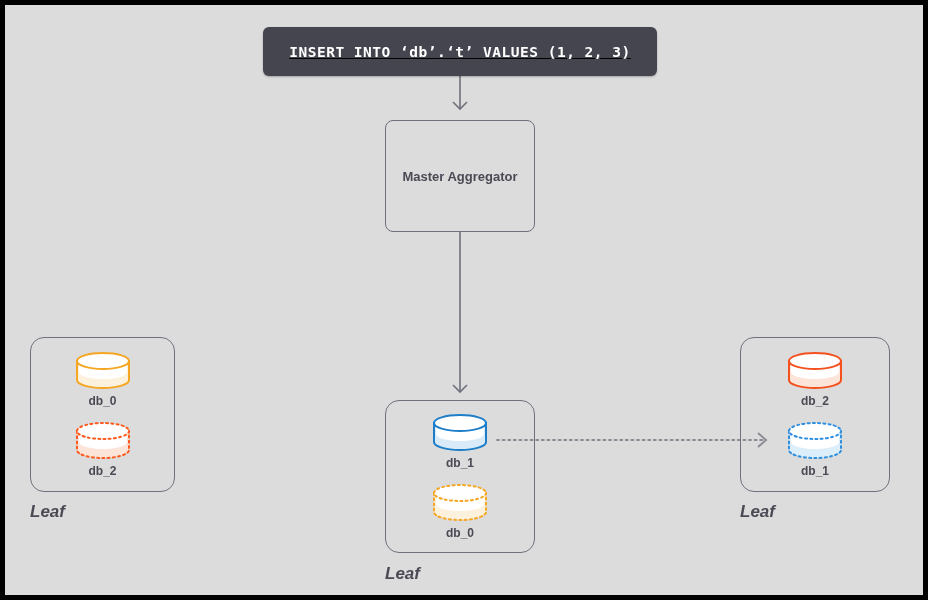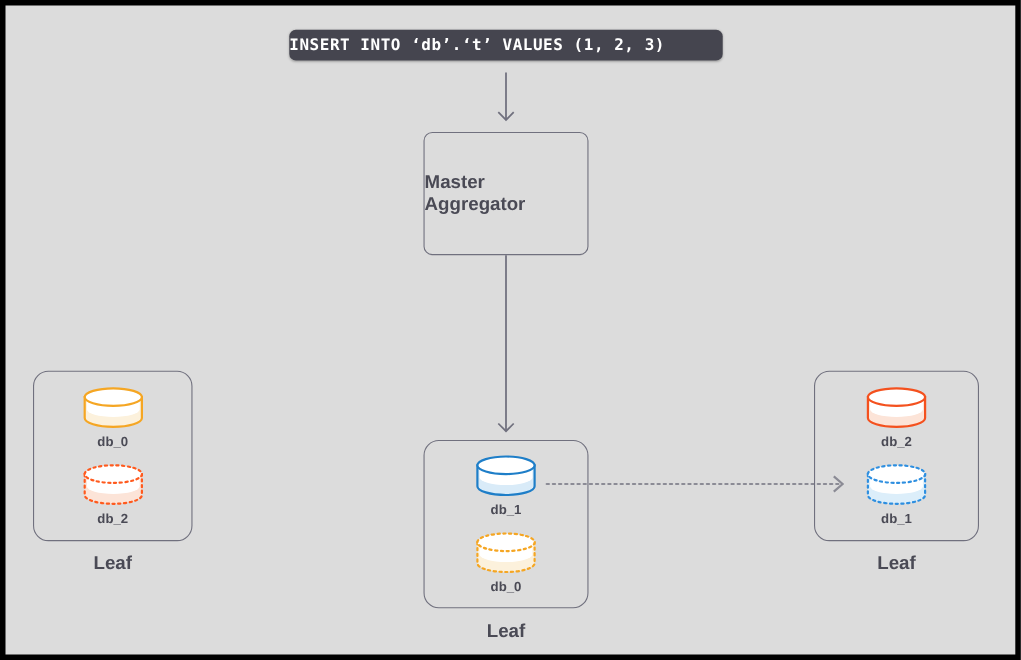--- a/index.html
+++ b/index.html
@@ -20,26 +20,27 @@
 
   
   .arrows { position: absolute; left: 0; top: 0; pointer-events: none; }
   .arrows line, .arrows polyline { fill: none; stroke: var(--arrow, #70707E); stroke-width: 1.6; }
   .dotted-arrow line, .dotted-arrow polyline { stroke: var(--dotted_arrow, #8B8B95); stroke-width: 2; }
   .dotted-arrow line { stroke-dasharray: 2 3.6; stroke-linecap: round; }
 
   
   .query-box {
     position: absolute;
-    left: 258px; top: 22px; width: 394px; height: 28px;
+    left: 258px; top: 22px; width: 394px; height: 49px;
     box-sizing: border-box;
     background: var(--query_bg, #45454F);
     border-radius: 6px;
-    display: flex; align-items: center; justify-content: flex-start;
+    display: flex; align-items: center; justify-content: center;
     box-shadow: 0 1px 2px rgba(0,0,0,0.25);
+    text-decoration: underline;
   }
   .query-box span {
     font-family: "DejaVu Sans Mono", monospace;
     font-weight: bold;
     font-size: 14.5px;
     letter-spacing: 0.5px;
     color: var(--query_text, #fff);
     white-space: nowrap;
   }
 
@@ -49,21 +50,21 @@
     box-sizing: border-box;
     border: 1.6px solid var(--node_border, #70707E);
     border-radius: 8px;
     background: transparent;
   }
   .master {
     left: 380px; top: 115px; width: 150px; height: 112px;
     display: flex; align-items: center; justify-content: center;
   }
   .master span {
-    font-size: 17px; font-weight: 600;
+    font-size: 13px; font-weight: 600;
     color: var(--text, #4A4A55);
   }
   .leaf {
     display: flex; flex-direction: column;
     align-items: center; justify-content: center;
     gap: 13px;
     border-radius: 14px;
   }
   .leaf-left  { left: 25px;  top: 332px; width: 145px; height: 155px; }
   .leaf-center{ left: 380px; top: 395px; width: 150px; height: 153px; }
@@ -73,23 +74,24 @@
   .cyl { display: block; }
   .cyl.dotted { stroke-dasharray: 2 3.2; stroke-linecap: round; }
   .db-name {
     margin-top: 3px;
     font-size: 12px; font-weight: 600;
     color: var(--text, #4A4A55);
   }
 
   .leaf-caption {
     position: absolute;
-    text-align: center;
+    text-align: left;
     font-size: 17px; font-weight: 600;
     color: var(--text, #4A4A55);
+    font-style: italic;
   }
   .caption-left  { left: 25px;  top: 497px; width: 145px; }
   .caption-center{ left: 380px; top: 559px; width: 150px; }
   .caption-right { left: 735px; top: 497px; width: 150px; }
 </style>
 </head>
 <body>
 
 <div class="frame">
   <div class="stage">

